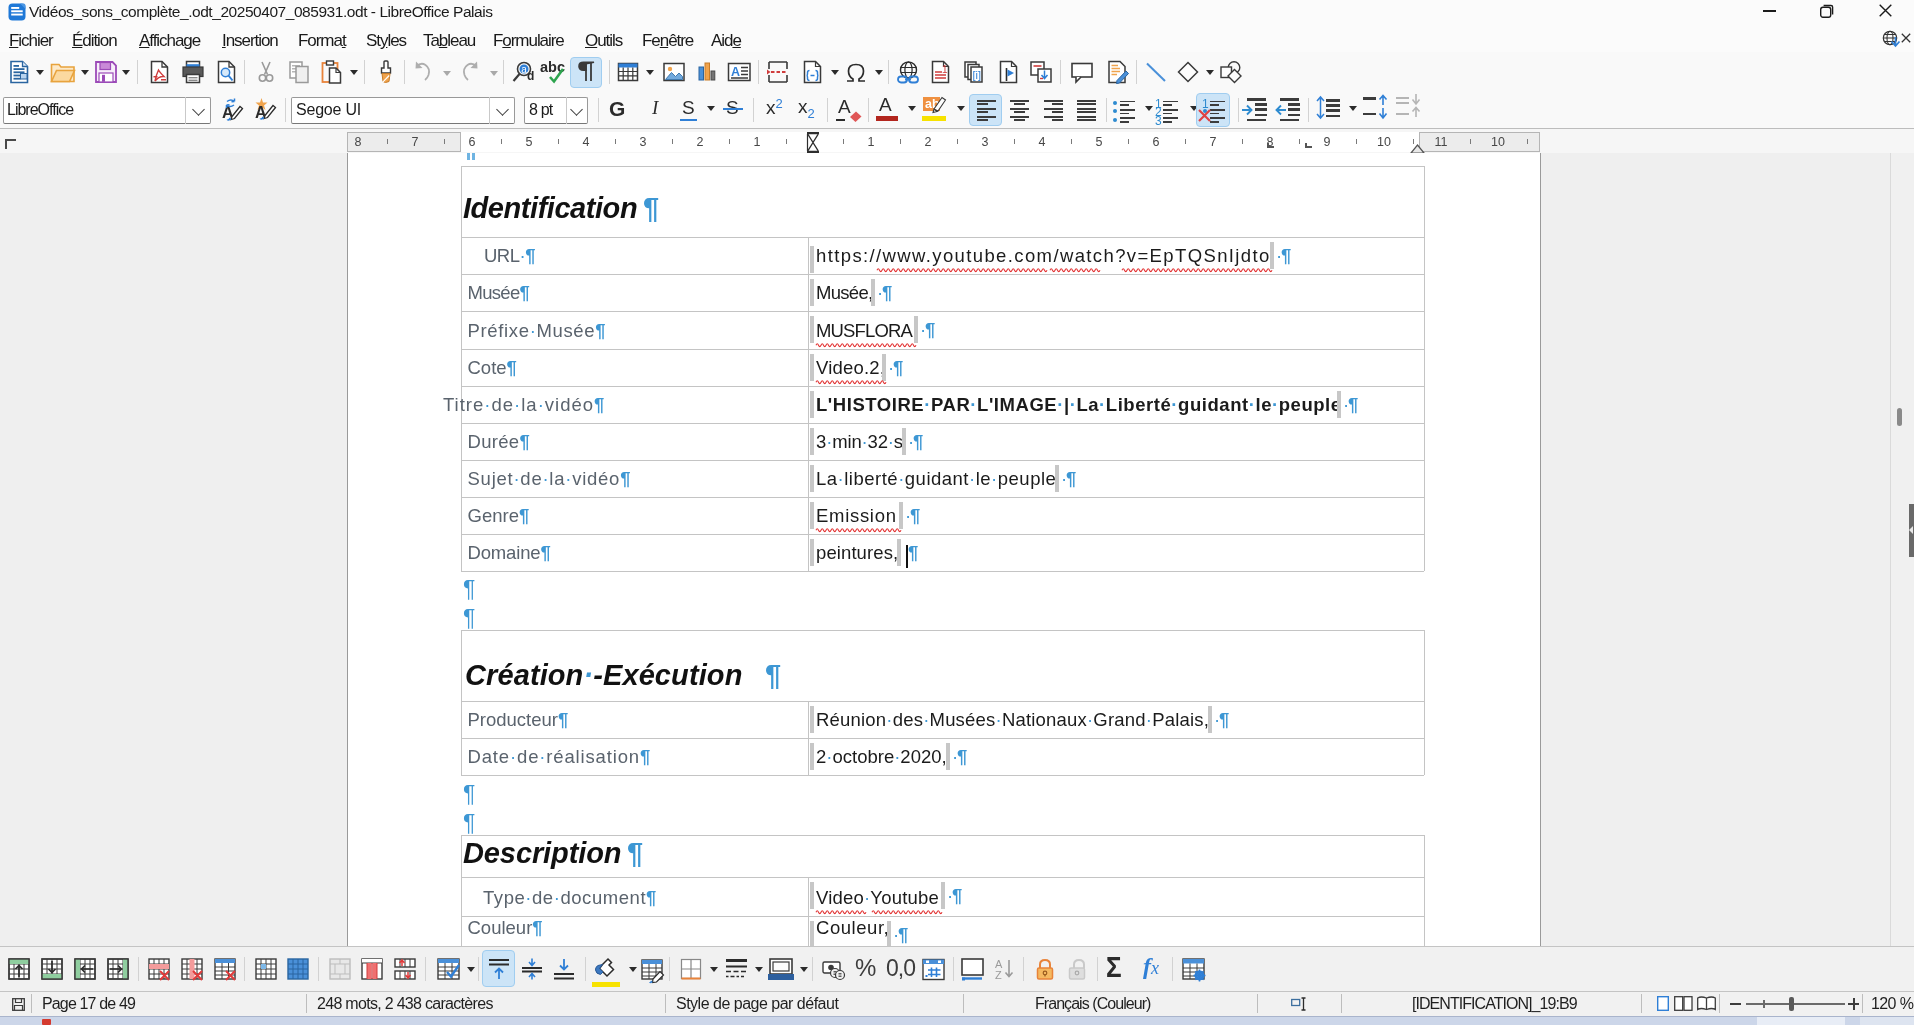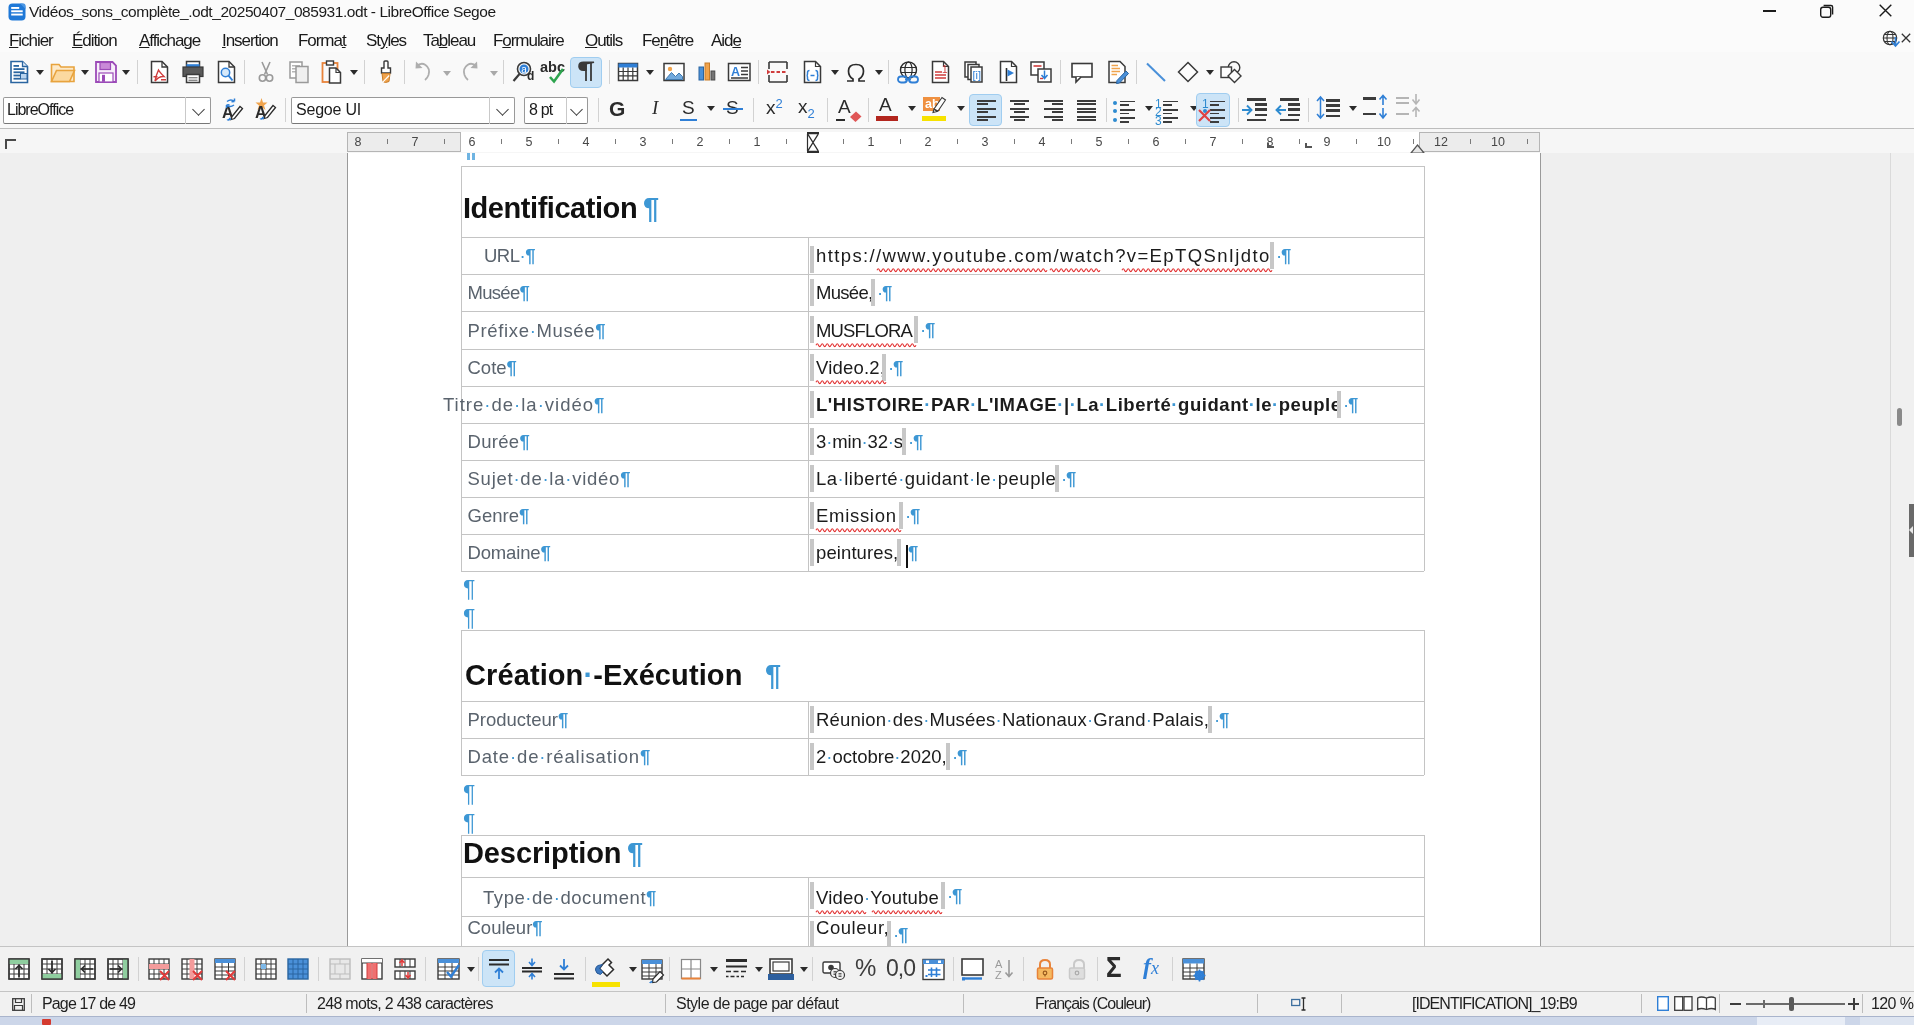--- a/index.html
+++ b/index.html
@@ -17,32 +17,32 @@
 .p{color:#3d97d4;font-weight:bold}
 .fbar{position:absolute;width:4px;height:27px;background:#c7c7c7}
 .hl{position:absolute;height:1px;background:#c4c4c4}
 .vl{position:absolute;width:1px;background:#c4c4c4}
 
 .num{position:absolute;color:#474747;font-size:12.5px}
 .tick{position:absolute;width:1.5px;height:5px;background:#7a7a7a}
 .menu{position:absolute;font-size:17px;color:#1a1a1a;letter-spacing:-1.05px}
 .sbtext{color:#1f1f1f;font-size:16px;position:absolute;white-space:pre}
 svg{position:absolute;overflow:visible}
-.hdg{position:absolute;font-weight:bold;color:#111;white-space:pre}
+.hdg{position:absolute;font-weight:bold;font-style:italic;color:#111;white-space:pre}
 </style></head><body>
 
 <div class="a" style="left:0;top:0;width:1914px;height:23px;background:#fbfbfb"></div>
 <svg class="a" style="left:8px;top:2.5px" width="18" height="18" viewBox="0 0 18 18">
     <rect x="0.5" y="0.5" width="17" height="17" rx="4" fill="#1e78d7"></rect>
     <path d="M12 0.5 L17.5 6 L17.5 2.5 Q17.5 0.5 15.5 0.5 Z" fill="#4b96e3"></path>
     <rect x="3.2" y="4" width="8" height="1.9" fill="#fff"></rect>
     <rect x="3.2" y="7.3" width="11.5" height="1.9" fill="#fff"></rect>
     <rect x="3.2" y="10.6" width="11.5" height="1.9" fill="#fff"></rect>
   </svg>
-<div class="a" style="left:29px;top:2.5px;font-size:15.5px;color:#1b1b1b;letter-spacing:-0.45px">Vidéos_sons_complète_.odt_20250407_085931.odt - LibreOffice Segoe</div>
+<div class="a" style="left:29px;top:2.5px;font-size:15.5px;color:#1b1b1b;letter-spacing:-0.45px">Vidéos_sons_complète_.odt_20250407_085931.odt - LibreOffice Palais</div>
 <div class="a" style="left:1763px;top:10px;width:13px;height:1.7px;background:#1b1b1b"></div>
 <svg class="a" style="left:1820px;top:3.5px" width="14" height="14" viewBox="0 0 14 14">
     <rect x="0.7" y="3.2" width="10" height="10" rx="2.2" fill="none" stroke="#1b1b1b" stroke-width="1.4"></rect>
     <path d="M3.6 1.5 L11 1.5 Q12.6 1.5 12.6 3.1 L12.6 10.5" fill="none" stroke="#1b1b1b" stroke-width="1.4"></path>
   </svg>
 <svg class="a" style="left:1879px;top:4px" width="13" height="13" viewBox="0 0 13 13">
     <path d="M0.7 0.7 L12.3 12.3 M12.3 0.7 L0.7 12.3" stroke="#1b1b1b" stroke-width="1.4"></path>
   </svg>
 
 <div class="a" style="left:0;top:23px;width:1914px;height:29px;background:#fbfbfb"></div>
@@ -436,21 +436,21 @@
 <div class="num" style="left:861px;top:134.5px;width:20px;text-align:center;margin-left:0px">1</div>
 <div class="num" style="left:918px;top:134.5px;width:20px;text-align:center;margin-left:0px">2</div>
 <div class="num" style="left:975px;top:134.5px;width:20px;text-align:center;margin-left:0px">3</div>
 <div class="num" style="left:1032px;top:134.5px;width:20px;text-align:center;margin-left:0px">4</div>
 <div class="num" style="left:1089px;top:134.5px;width:20px;text-align:center;margin-left:0px">5</div>
 <div class="num" style="left:1146px;top:134.5px;width:20px;text-align:center;margin-left:0px">6</div>
 <div class="num" style="left:1203px;top:134.5px;width:20px;text-align:center;margin-left:0px">7</div>
 <div class="num" style="left:1260px;top:134.5px;width:20px;text-align:center;margin-left:0px">8</div>
 <div class="num" style="left:1317px;top:134.5px;width:20px;text-align:center;margin-left:0px">9</div>
 <div class="num" style="left:1374px;top:134.5px;width:20px;text-align:center;margin-left:0px">10</div>
-<div class="num" style="left:1431px;top:134.5px;width:20px;text-align:center;margin-left:0px">12</div>
+<div class="num" style="left:1431px;top:134.5px;width:20px;text-align:center;margin-left:0px">11</div>
 <div class="num" style="left:1488px;top:134.5px;width:20px;text-align:center;margin-left:0px">10</div>
 <div class="tick" style="left:386.5px;top:139px"></div>
 <div class="tick" style="left:443.5px;top:139px"></div>
 <div class="tick" style="left:500.5px;top:139px"></div>
 <div class="tick" style="left:557.5px;top:139px"></div>
 <div class="tick" style="left:614.5px;top:139px"></div>
 <div class="tick" style="left:671.5px;top:139px"></div>
 <div class="tick" style="left:728.5px;top:139px"></div>
 <div class="tick" style="left:785.5px;top:139px"></div>
 <div class="tick" style="left:842.5px;top:139px"></div>

